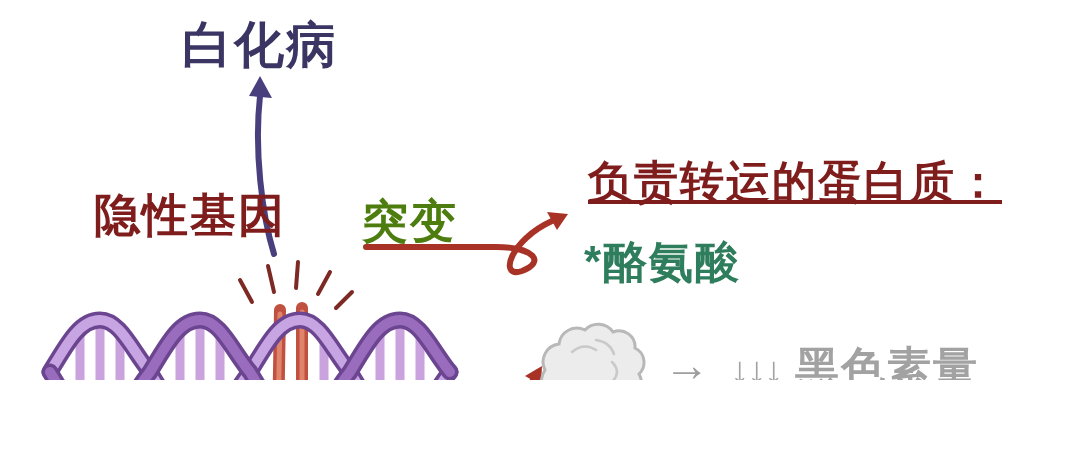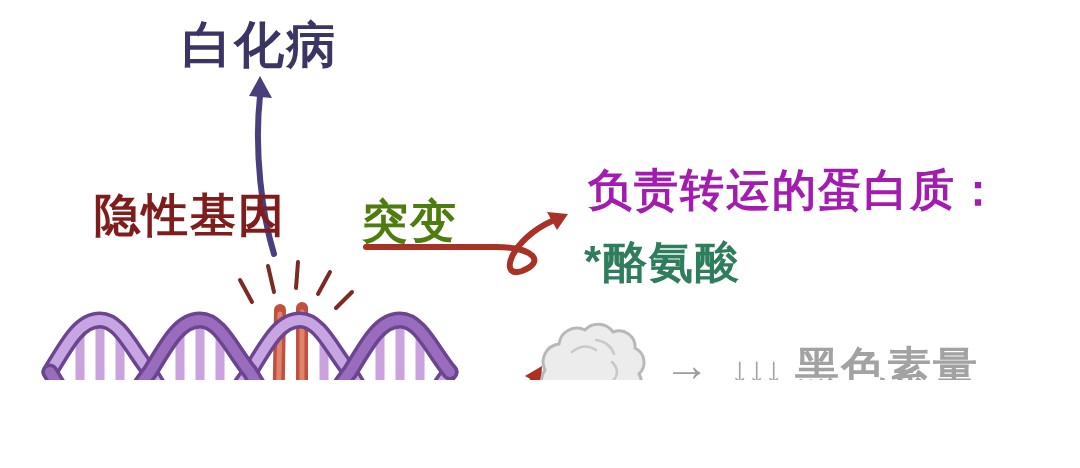--- a/index.html
+++ b/index.html
@@ -9,21 +9,21 @@
     overflow:hidden;
     background:#ffffff;
     font-family:"Liberation Sans", sans-serif;
     font-weight:700;
   }
   .artwork{position:absolute;left:0;top:0;width:1080px;height:468px;}
   .label{position:absolute;white-space:nowrap;letter-spacing:2px;line-height:1;}
   .albinism{left:182px;top:20px;font-size:50px;color:#3b3564;}
   .recessive{left:94px;top:192px;font-size:46px;color:#7f1d1d;}
   .mutation{left:362px;top:198px;font-size:46px;color:#4d7c0f;}
-  .protein-heading{left:588px;top:168px;font-size:44px;color:#a21caf;}
+  .protein-heading{left:588px;top:160px;font-size:44px;color:#7f1d1d;text-decoration:underline;}
   .protein-items{left:584px;top:240px;font-size:44px;color:#2e7d5c;display:flex;gap:20px;}
   .right-arrow{left:664px;top:342px;font-size:46px;color:#9e9e9e;letter-spacing:0;}
   .melanin-row{left:730px;top:346px;display:flex;align-items:baseline;gap:14px;color:#a2a2a2;}
   .down-arrows{font-size:38px;letter-spacing:-2px;}
   .melanin{font-size:44px;letter-spacing:2px;}
 </style>
 </head>
 <body>
 
 <div class="canvas">

